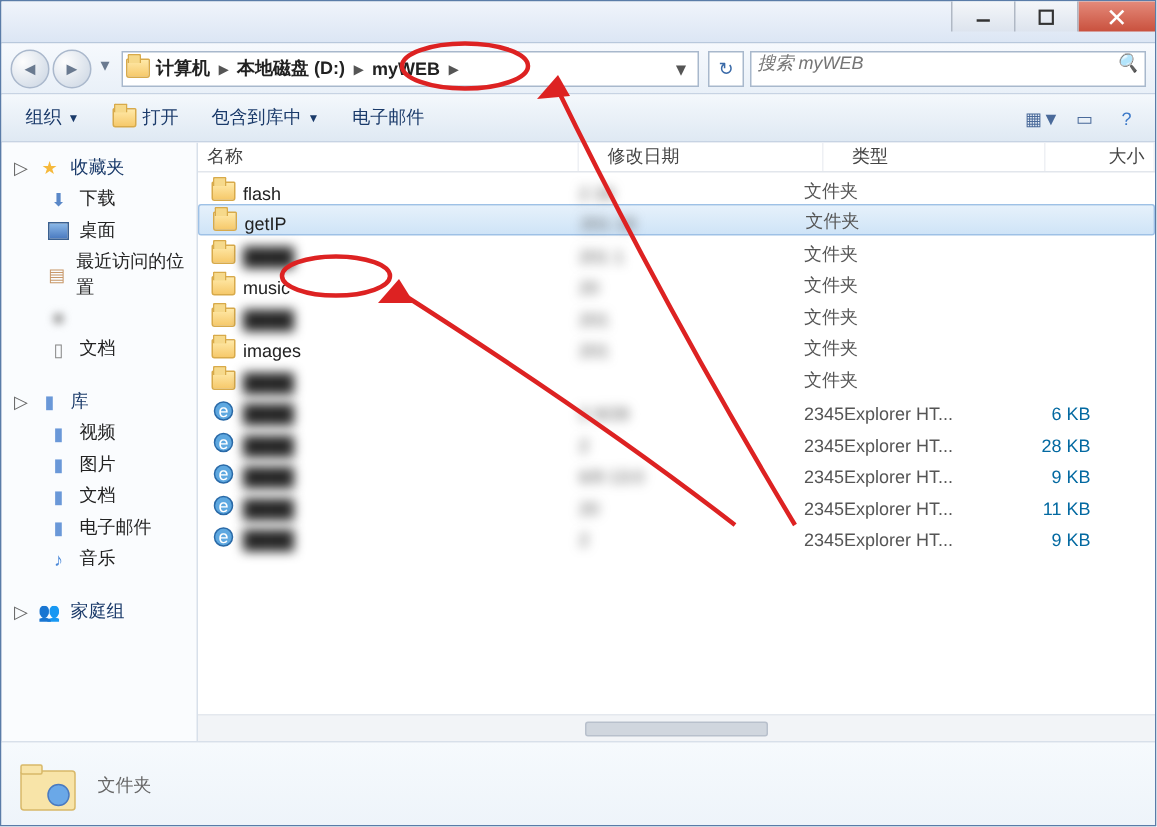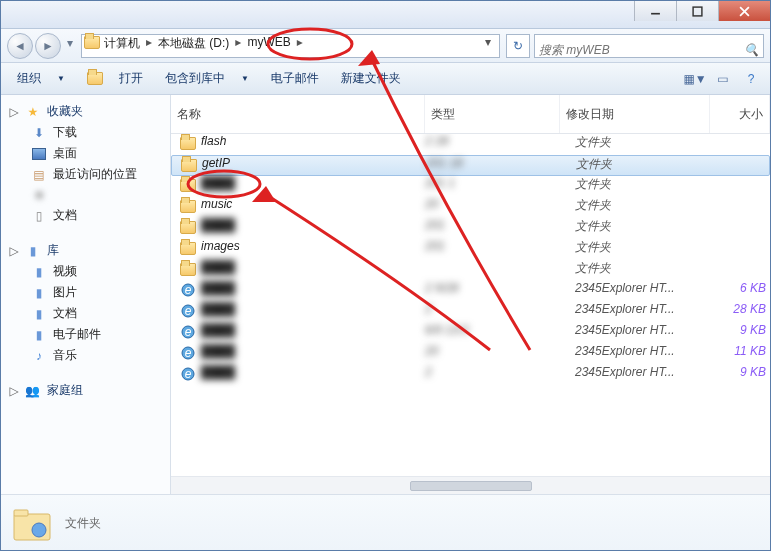--- a/index.html
+++ b/index.html
@@ -11,66 +11,66 @@
 .win-btns { display: flex; }
 .win-btn { width: 42px; height: 20px; display: flex; align-items: center; justify-content: center; border-left: 1px solid #b0b8c4; background: linear-gradient(#f4f6f9, #dde4ee); }
 .win-btn.close { width: 52px; background: linear-gradient(#e48a7a, #c9513e); color: #fff; }
 .win-btn svg { width: 11px; height: 11px; }
 
 
 .addr-row { height: 34px; background: linear-gradient(#f6f9fd, #e9f0f8); display: flex; align-items: center; padding: 3px 6px; gap: 4px; border-bottom: 1px solid #c7d3e3; }
 .nav-btns { display: flex; gap: 2px; }
 .nav-btn { width: 26px; height: 26px; border-radius: 50%; background: radial-gradient(circle at 30% 30%, #fdfdfd, #c9d4e2); border: 1px solid #aab8cc; display: flex; align-items: center; justify-content: center; color: #6a7a90; }
 .nav-drop { width: 14px; height: 20px; display: flex; align-items: center; justify-content: center; color: #6a7a90; }
-.addr-box { flex: 1; height: 24px; background: #fff; border: 1px solid #a8b8cc; display: flex; align-items: flex-start; padding: 0 2px; }
+.addr-box { flex: 1; height: 24px; background: #fff; border: 1px solid #a8b8cc; display: flex; align-items: center; padding: 0 2px; font-weight: bold; }
 .crumb { padding: 0 4px; color: #222; cursor: default; }
 .crumb-arrow { color: #555; padding: 0 2px; }
 .addr-drop { width: 18px; display: flex; align-items: center; justify-content: center; color: #555; }
 .refresh { width: 24px; height: 24px; border: 1px solid #a8b8cc; background: #fff; display: flex; align-items: center; justify-content: center; margin-left: 2px; color: #3a6aa8; }
-.search-box { width: 230px; height: 24px; background: #fff; border: 1px solid #a8b8cc; display: flex; align-items: flex-end; padding: 0 4px; color: #888; font-style: italic; }
+.search-box { width: 264px; height: 24px; background: #fff; border: 1px solid #a8b8cc; display: flex; align-items: flex-start; padding: 0 4px; color: #888; font-style: italic; }
 .search-box input { border: none; outline: none; flex: 1; font-style: italic; color: #888; background: transparent; }
 .search-ico { color: #5a7aa8; }
 
 
 .menubar { height: 22px; background: linear-gradient(#f8fafb, #eef2f6); border-bottom: 1px solid #d4dce6; display: flex; align-items: center; padding: 0 4px; }
 .menu-item { padding: 2px 6px; color: #222; }
 
 
 .toolbar { height: 32px; background: linear-gradient(#f4f8fc, #dfe9f3); border-bottom: 1px solid #c7d3e3; display: flex; align-items: center; padding: 0 6px; gap: 2px; }
-.tool-btn { padding: 3px 10px; color: #1a3a6a; display: flex; align-items: center; gap: 16px; border-radius: 2px; }
+.tool-btn { padding: 3px 10px; color: #1a3a6a; display: flex; align-items: center; gap: 4px; border-radius: 2px; }
 .tool-btn .caret { font-size: 8px; }
 .toolbar-right { margin-left: auto; display: flex; gap: 2px; }
 .tool-icon { width: 26px; height: 22px; display: flex; align-items: center; justify-content: center; color: #4a6a9a; }
 
 
 .main { flex: 1; display: flex; overflow: hidden; }
 .sidebar { width: 185px; border-right: 1px solid #d8e0ea; background: #fafcfe; overflow-y: auto; padding: 6px 0; }
 .tree-group { margin-bottom: 14px; }
 .tree-head { display: flex; align-items: center; padding: 2px 8px; gap: 6px; color: #1a3a6a; }
 .tree-item { display: flex; align-items: center; padding: 2px 8px 2px 30px; gap: 6px; color: #222; }
 .tree-item .blur { filter: blur(3px); color: #888; }
 .expand { width: 10px; height: 10px; display: inline-flex; align-items: center; justify-content: center; color: #666; }
 .ico { width: 16px; height: 16px; display: inline-flex; align-items: center; justify-content: center; }
 
 
 .filelist { flex: 1; display: flex; flex-direction: column; background: #fff; }
-.col-headers { height: 39px; border-bottom: 1px solid #e2e6ec; display: flex; align-items: flex-end; color: #444; }
+.col-headers { height: 20px; border-bottom: 1px solid #e2e6ec; display: flex; align-items: flex-end; color: #444; gap: 13px; }
 .col { padding: 0 6px; border-right: 1px solid #eef0f4; height: 100%; display: flex; align-items: center; }
 .col.name { width: 254px; }
 .col.date { width: 150px; }
 .col.type { width: 135px; }
 .col.size { width: 60px; justify-content: flex-end; }
 .rows { flex: 1; overflow: auto; position: relative; }
-.row { height: 21px; display: flex; align-items: flex-start; font-style: italic; }
+.row { height: 21px; display: flex; align-items: flex-end; }
 .row.selected { background: linear-gradient(#e6f1fb, #cfe4f7); border: 1px solid #9ec1e6; border-radius: 2px; }
 .row .cico { width: 18px; height: 18px; margin: 0 4px 0 8px; }
 .row .rname { width: 224px; color: #222; }
 .row .rdate { width: 150px; color: #555; }
 .row .rtype { width: 135px; color: #555; }
-.row .rsize { width: 56px; text-align: right; color: #8b5cf6; }
+.row .rsize { width: 56px; text-align: right; color: #0369a1; }
 .blurtext { filter: blur(3.5px); color: #888; }
 .scrollbar-bottom { height: 18px; border-top: 1px solid #e4e8ee; background: #f2f4f7; display:flex; align-items:center; justify-content:center; }
 .scrollbar-bottom::before { content:""; width: 120px; height:8px; background: #d0d6de; border:1px solid #b8c0cc; border-radius:2px; }
 
 
 .details { height: 56px; border-top: 1px solid #d8e0ea; background: linear-gradient(#f6fafd, #eef4fa); display: flex; align-items: center; padding: 4px 10px; gap: 12px; }
 .details .big-icon { width: 42px; height: 42px; }
 .details .dtxt { color: #333; }
 .details .dtitle { font-size: 13px; color: #1a3a6a; }
 .details .dsub { color: #666; margin-top: 2px; }
@@ -150,23 +150,20 @@
         </span>
         <span>打开</span>
       </div>
     <div class="tool-btn">
         <span>包含到库中</span> 
         <span class="caret">▼</span>
       </div>
     <div class="tool-btn">
         <span>电子邮件</span>
       </div>
-    <div class="tool-btn">
-        <span>新建文件夹</span>
-      </div>
     <div class="toolbar-right">
       <div class="tool-icon">▦ <span class="caret">▼</span></div>
       <div class="tool-icon">▭</div>
       <div class="tool-icon" style="color:#3a78c8">?</div>
     </div>
   </div>
 
   <div class="main">
     <div class="sidebar">
       <div class="tree-group">
@@ -230,22 +227,22 @@
             <span class="expand">▷</span>
             <span class="ico" style="color:#6a98d8">👥</span>
             <span>家庭组</span>
           </div>
       </div>
     </div>
 
     <div class="filelist">
       <div class="col-headers">
         <div class="col name">名称</div>
+        <div class="col date">修改日期</div>
         <div class="col type">类型</div>
-        <div class="col date">修改日期</div>
         <div class="col size">大小</div>
       </div>
       <div class="rows" id="rows">
           <div class="row">
             <span class="ico cico">
               <span class="folder-glyph"></span>
             </span>
             <span class="rname">flash</span>
             <span class="rdate blurtext">2          28</span>
             <span class="rtype">文件夹</span>

